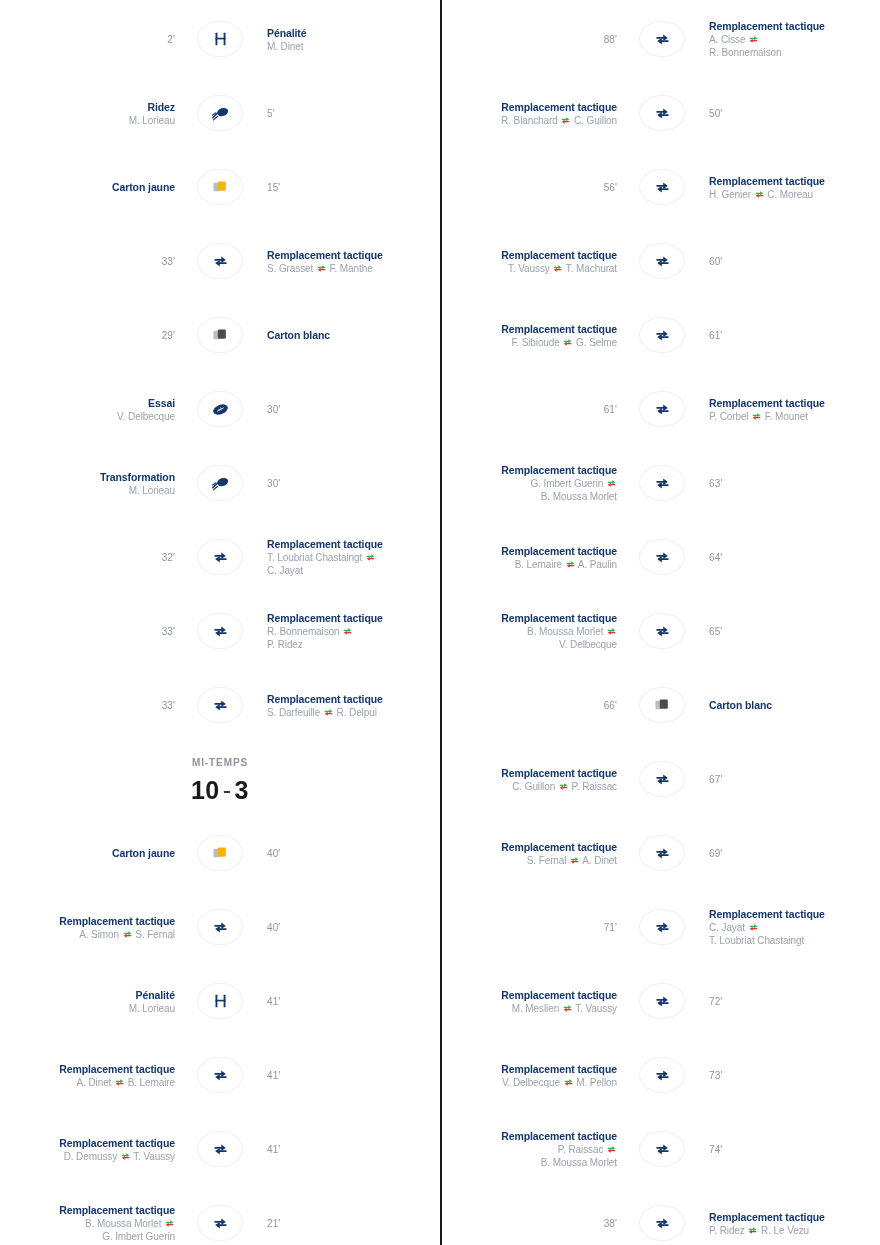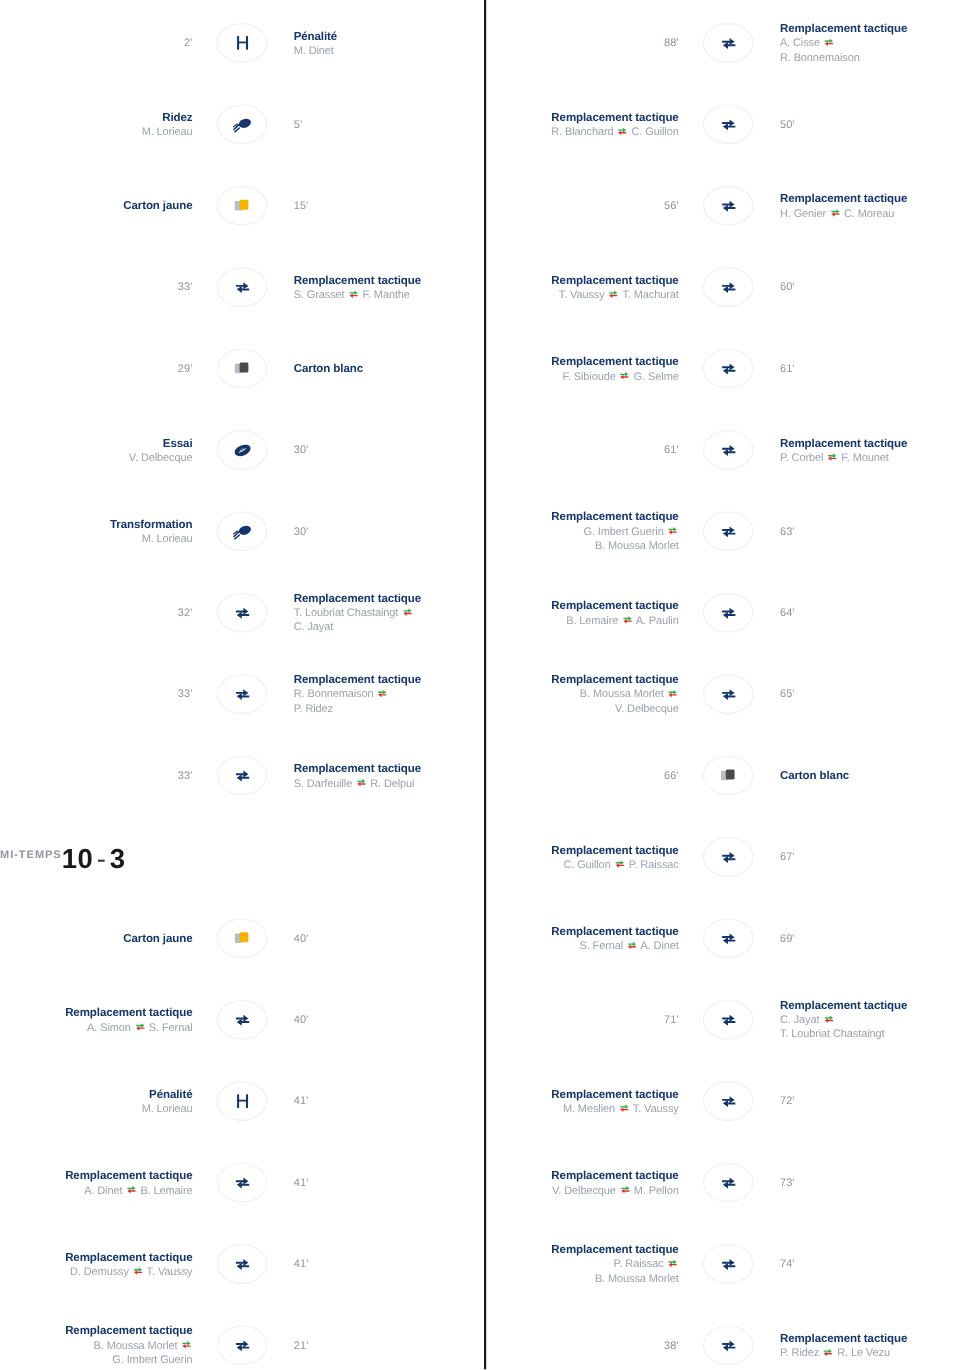--- a/index.html
+++ b/index.html
@@ -74,22 +74,23 @@
   }
   .swap-arrows {
     display: inline-block;
     width: 9px; height: 9px;
     vertical-align: -1px;
     margin: 0 1px;
   }
   .halftime {
     width: 100%;
     display: flex;
-    flex-direction: row;
+    flex-direction: column;
     align-items: center;
+    justify-content: center;
     padding: 14px 0 10px 0;
     min-height: 74px;
   }
   .halftime-label {
     font-size: 10px;
     font-weight: bold;
     color: #8d949f;
     letter-spacing: 0.9px;
     margin-bottom: 8px;
   }

